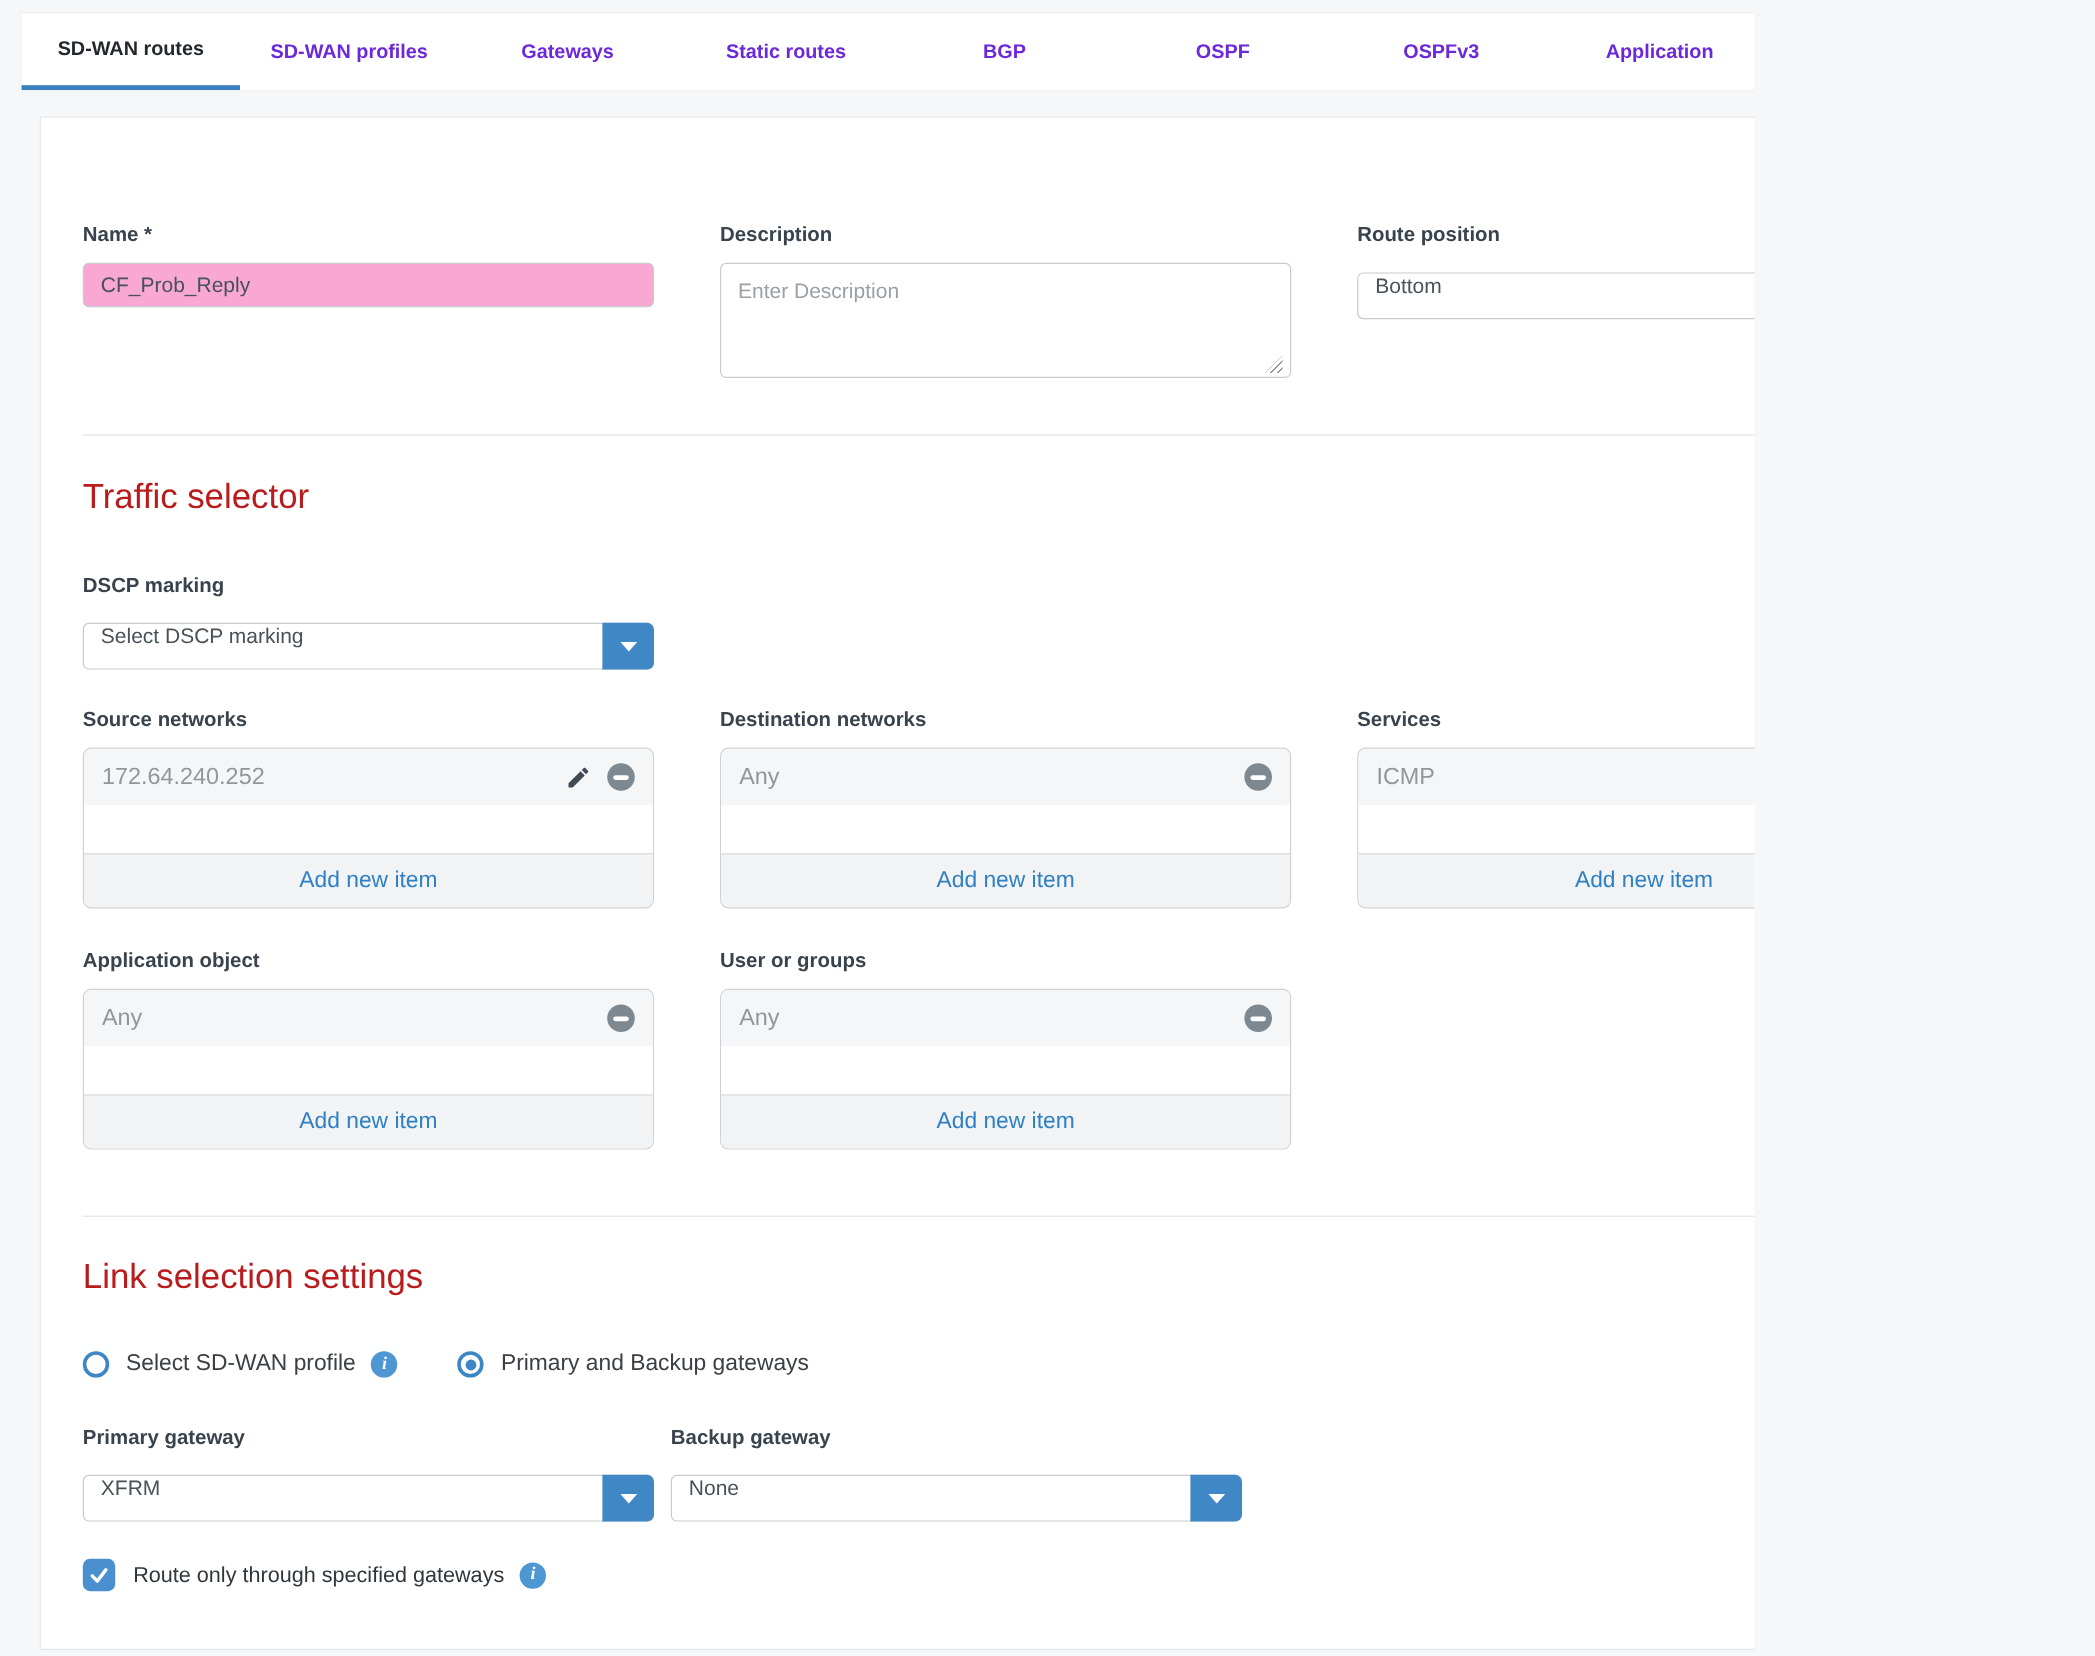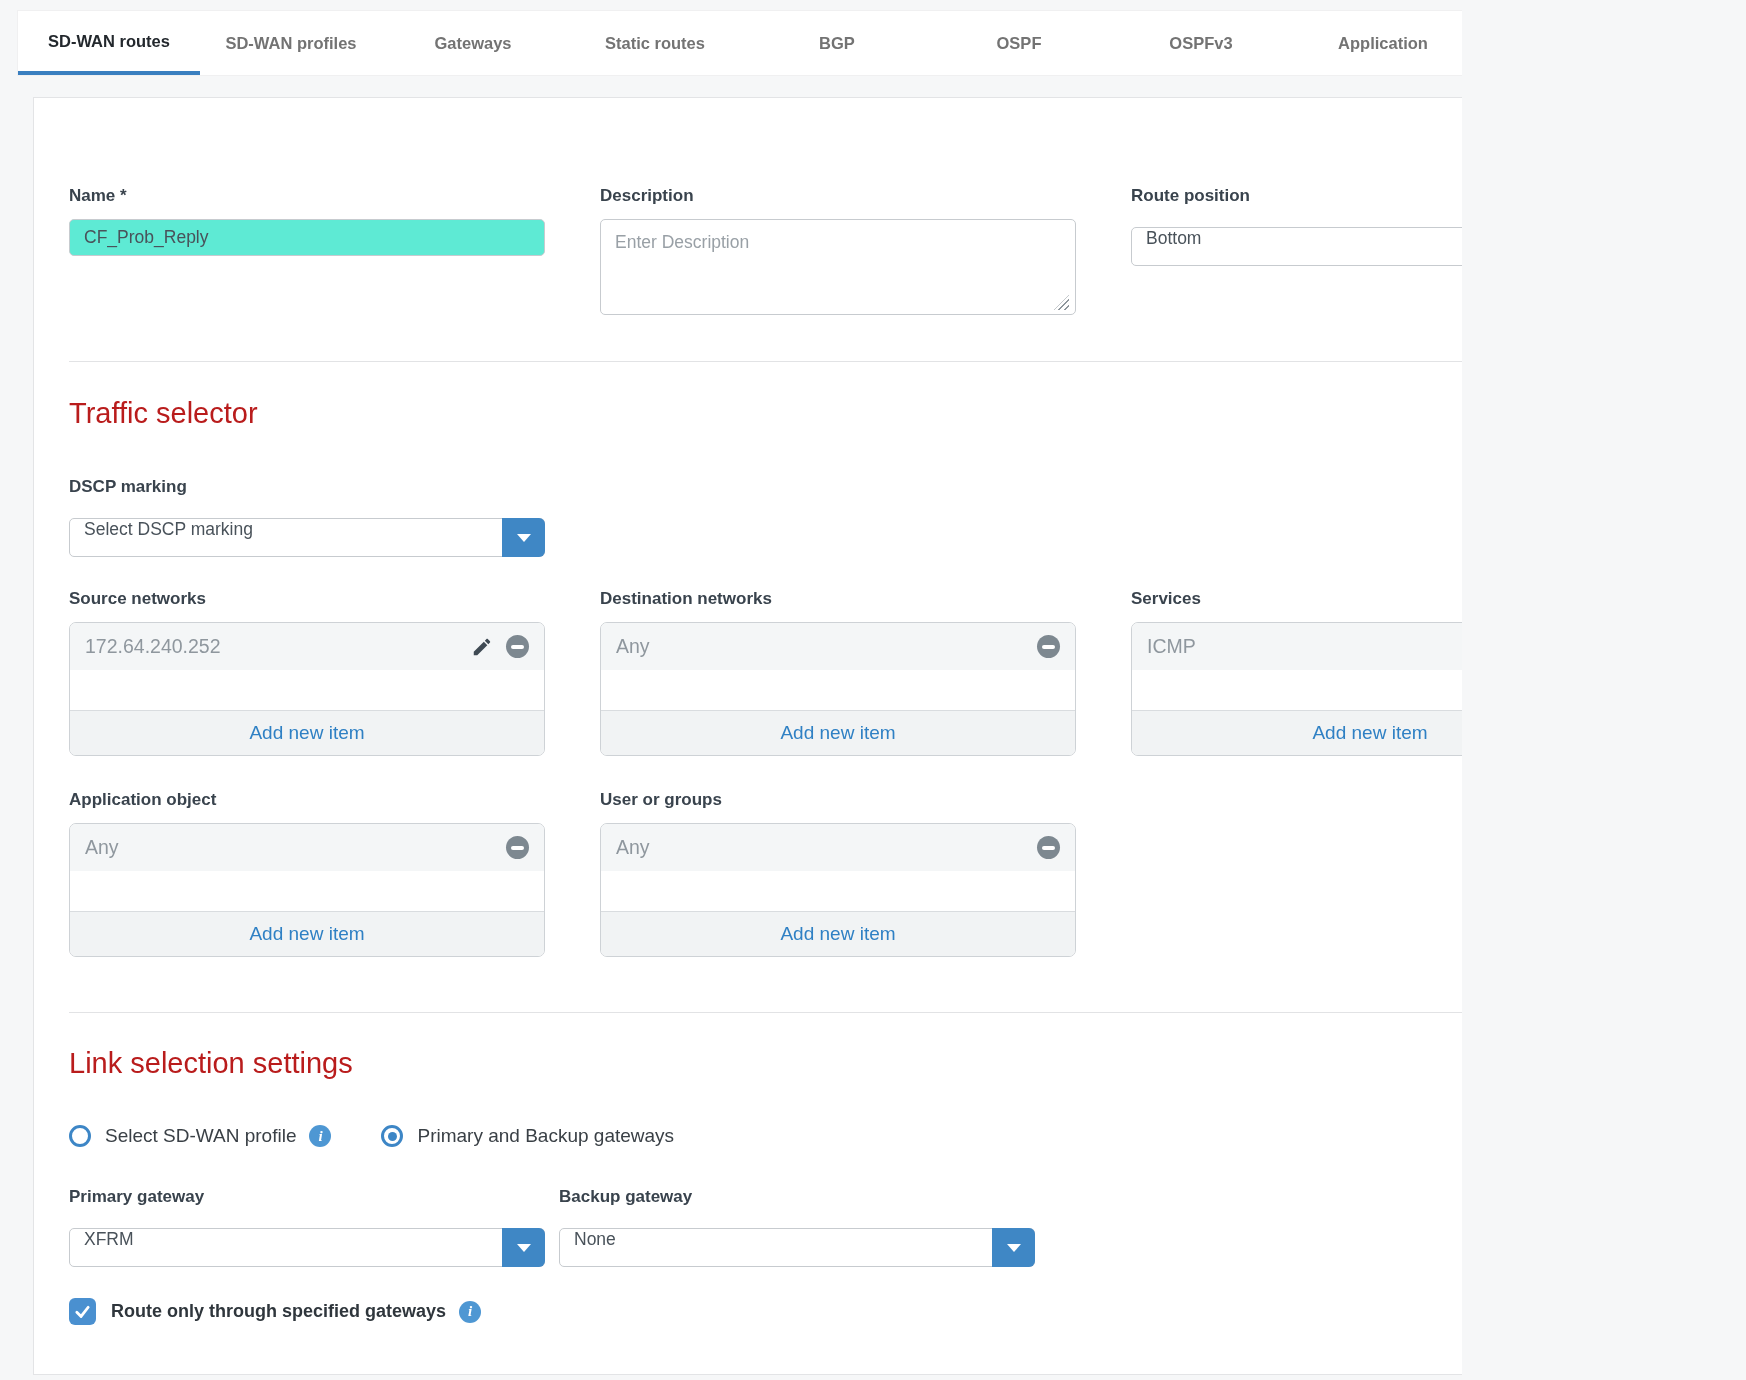--- a/index.html
+++ b/index.html
@@ -3,35 +3,35 @@
 <meta charset="utf-8">
 <style>
   * { margin:0; padding:0; box-sizing:border-box; }
   html,body { width:1746px; background:#f6f7f8; font-family:"Liberation Sans", sans-serif; }
   .page { position:relative; width:1462px; height:1380px; background:#f6f7f8; overflow:hidden; }
 
   
   .tabbar { position:absolute; left:17px; top:10px; width:1710px; height:66px;
             background:#ffffff; border:1px solid #f0f0f1; display:flex; align-items:stretch; }
   .tab { flex:1 1 0; display:flex; align-items:center; justify-content:center;
-         font-size:16.5px; font-weight:bold; color:#737373; cursor:pointer; white-space:nowrap; }
+         font-size:16.5px; font-weight:bold; color:#6d28d9; cursor:pointer; white-space:nowrap; }
   .tab.active { color:#23282d; border-bottom:4px solid #3a7fc0; }
   .tab-more { flex:0 0 70px; display:flex; align-items:center; justify-content:center;
               color:#3a84c6; font-size:15px; font-weight:bold; letter-spacing:1px; cursor:pointer; }
 
   
   .card { position:absolute; left:33px; top:97px; width:1680px; height:1278px;
           background:#ffffff; border:1px solid #e3e4e6; padding:88px 35px 0 35px; }
 
   .grid3 { display:grid; grid-template-columns:476px 476px 478px; column-gap:55px; }
 
   .field-label { font-size:17px; font-weight:bold; color:#39434d; margin-bottom:13px; }
 
   .text-input { width:100%; height:37px; border:1px solid #c7cbcf; border-radius:5px;
-                padding:0 14px; font-size:17.5px; color:#49525a; background:#5eead4;
+                padding:0 14px; font-size:17.5px; color:#49525a; background:#f9a8d4;
                 font-family:"Liberation Sans", sans-serif; outline:none; }
 
   .textarea-wrap { position:relative; width:100%; }
   .textarea { width:100%; height:96px; border:1px solid #c7cbcf; border-radius:5px;
               padding:12px 14px; font-size:17.5px; color:#49525a; resize:none;
               font-family:"Liberation Sans", sans-serif; outline:none; }
   .textarea::placeholder { color:#99a0a6; }
   .resize-handle { position:absolute; right:7px; bottom:9px; width:15px; height:15px;
                    background:repeating-linear-gradient(-45deg,#ffffff 0 2.5px,#8e969c 2.5px 4px);
                    clip-path:polygon(100% 0,100% 100%,0 100%); pointer-events:none; }
@@ -77,21 +77,21 @@
 
   .icon-info { width:22px; height:22px; border-radius:50%; background:#4e97d3; color:#fff;
                display:flex; align-items:center; justify-content:center;
                font-family:"Liberation Serif", serif; font-style:italic; font-weight:bold;
                font-size:15px; margin-left:13px; flex:0 0 auto; cursor:pointer; }
 
   .checkbox-row { display:flex; align-items:center; }
   .checkbox { width:27px; height:27px; border-radius:6px; background:#4a90d0; display:flex;
               align-items:center; justify-content:center; cursor:pointer; flex:0 0 auto; }
   .checkbox svg { width:17px; height:17px; display:block; }
-  .checkbox-label { font-size:18px; font-weight:bold; color:#2f363c; margin-left:15px; }
+  .checkbox-label { font-size:18px; font-weight:normal; color:#2f363c; margin-left:15px; }
 
   
   .row-general   { }
   .div1          { margin-top:42px; }
   .h-traffic     { margin-top:35px; }
   .row-iface     { margin-top:47px; }
   .row-nets      { margin-top:32px; }
   .row-apps      { margin-top:34px; }
   .div2          { margin-top:55px; }
   .h-link        { margin-top:34px; }

